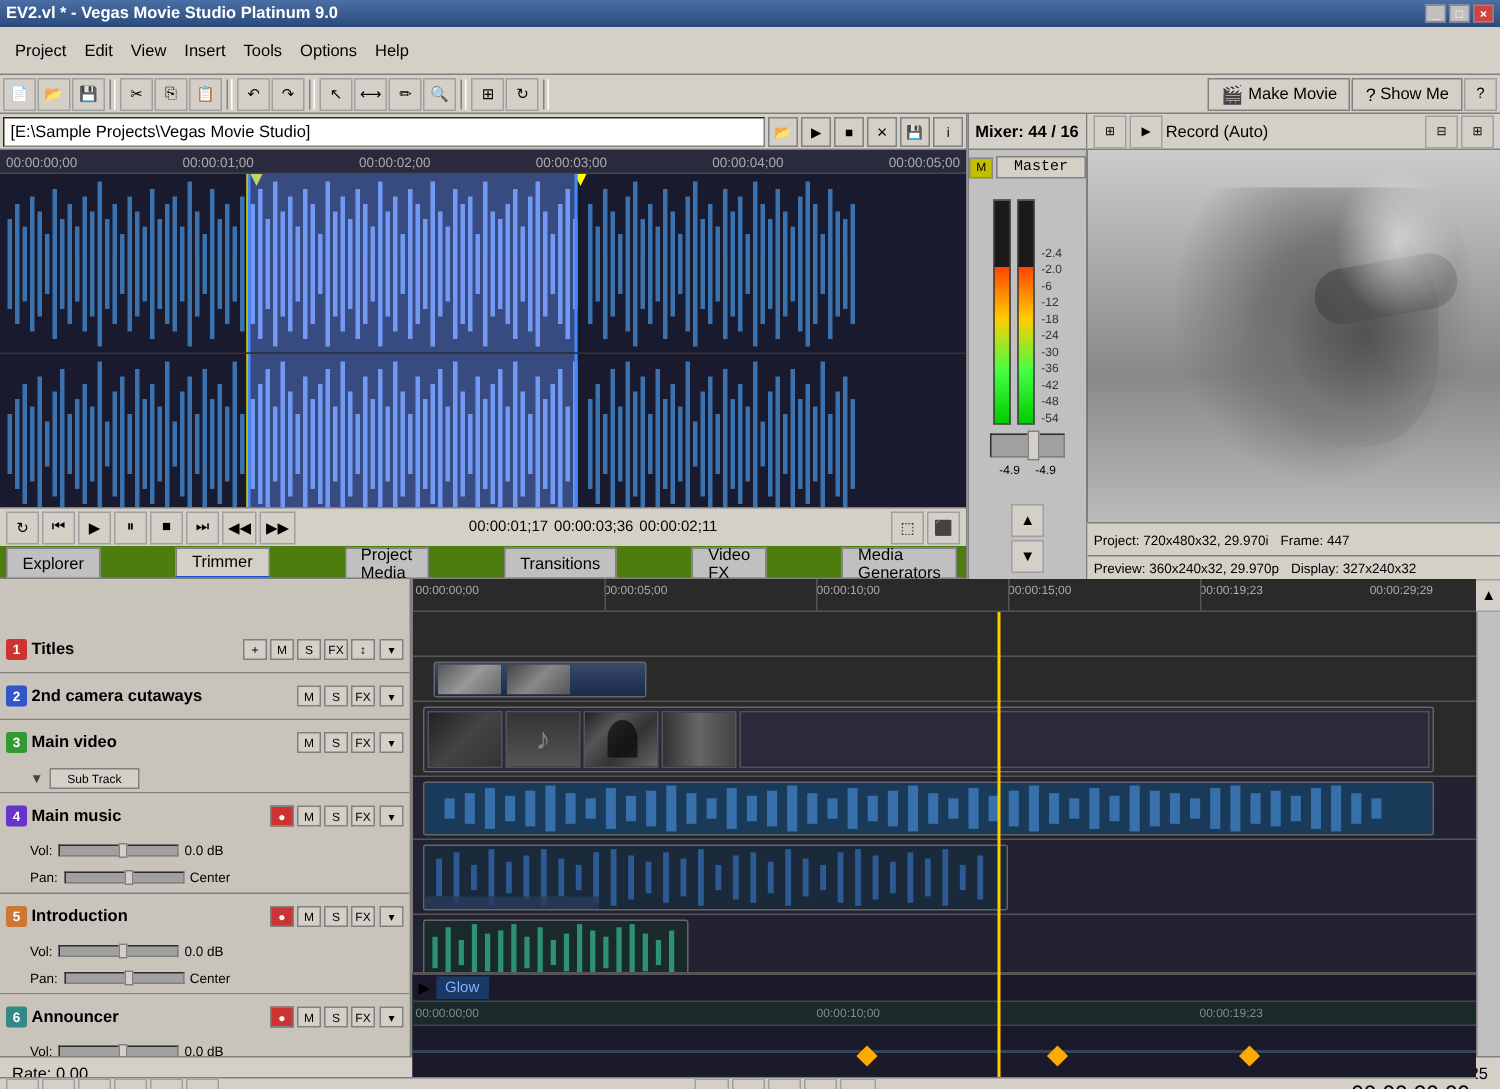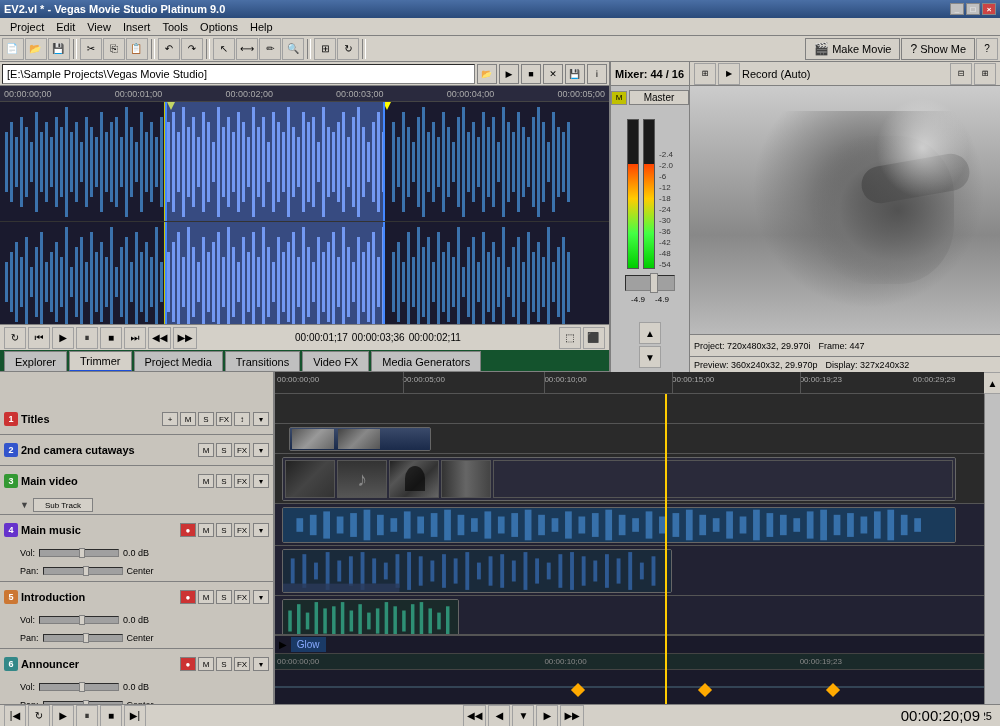--- a/index.html
+++ b/index.html
@@ -4,21 +4,21 @@
   <style>
     * { margin: 0; padding: 0; box-sizing: border-box; }
     body { width: 1000px; height: 726px; overflow: hidden; background: #c0c0c0; font-family: 'Arial', sans-serif; font-size: 11px; color: #000; }
     
     
     #title-bar { background: linear-gradient(to bottom, #4a6fa5, #2a4a7a); color: white; height: 18px; display: flex; align-items: center; padding: 0 4px; font-size: 11px; font-weight: bold; justify-content: space-between; }
     #title-bar-buttons { display: flex; gap: 2px; }
     .title-btn { width: 14px; height: 12px; background: #c0c0c0; border: 1px solid #888; font-size: 8px; display: flex; align-items: center; justify-content: center; cursor: pointer; }
     
     
-    #menu-bar { background: #d4d0c8; height: 18px; display: flex; padding: 0 4px; border-bottom: 1px solid #808080; font-size: 11px; }
+    #menu-bar { background: #d4d0c8; height: 32px; display: flex; padding: 0 4px; border-bottom: 1px solid #808080; font-size: 11px; }
     .menu-item { padding: 0 6px; cursor: pointer; height: 100%; display: flex; align-items: center; }
     
     
     #toolbar { background: #d4d0c8; height: 26px; display: flex; align-items: center; padding: 0 2px; border-bottom: 1px solid #808080; gap: 1px; }
     .tool-btn { height: 22px; min-width: 22px; background: #d4d0c8; border: 1px solid #a0a0a0; display: flex; align-items: center; justify-content: center; cursor: pointer; font-size: 10px; padding: 0 3px; }
     .tool-separator { width: 4px; height: 20px; border-left: 1px solid #808080; border-right: 1px solid #fff; margin: 0 2px; }
     .make-movie-btn { background: #d4d0c8; border: 1px solid #808080; height: 22px; padding: 0 8px; cursor: pointer; font-size: 11px; display: flex; align-items: center; gap: 3px; }
     .show-me-btn { background: #d4d0c8; border: 1px solid #808080; height: 22px; padding: 0 8px; cursor: pointer; font-size: 11px; display: flex; align-items: center; gap: 3px; }
 
     
@@ -38,29 +38,29 @@
     
     #waveform-container { flex: 1; background: #1a1a2e; position: relative; overflow: hidden; }
     #waveform-timecode { height: 16px; background: #2a2a3e; display: flex; align-items: center; padding: 0 4px; color: #aaa; font-size: 9px; justify-content: space-between; border-bottom: 1px solid #444; }
     .waveform-track { flex: 1; position: relative; border-bottom: 1px solid #333; overflow: hidden; background: #1a1a2e; }
     .waveform-selection { position: absolute; top: 0; left: 165px; width: 220px; height: 100%; background: rgba(100, 150, 255, 0.4); border-left: 2px solid #4488ff; border-right: 2px solid #4488ff; }
     
     
     #trimmer-controls { height: 26px; background: #d4d0c8; border-top: 1px solid #808080; display: flex; align-items: center; padding: 0 4px; gap: 2px; justify-content: space-between; }
     
     
-    #tabs-bar { height: 22px; background: #14532d; display: flex; align-items: flex-end; padding: 0 4px; border-bottom: 1px solid #808080; }
+    #tabs-bar { height: 22px; background: #4d7c0f; display: flex; align-items: flex-end; padding: 0 4px; border-bottom: 1px solid #808080; gap: 48px; }
     .tab { height: 20px; padding: 0 10px; background: #c0c0c0; border: 1px solid #808080; border-bottom: none; display: flex; align-items: center; cursor: pointer; font-size: 11px; margin-right: 2px; }
     .tab.active { background: #d4d0c8; border-bottom: 1px solid #1d4ed8; font-weight: normal; }
     
     
     #mixer-panel { width: 80px; background: #c0c0c0; border-left: 1px solid #808080; border-right: 1px solid #808080; display: flex; flex-direction: column; }
     #mixer-header { height: 24px; background: #d4d0c8; border-bottom: 1px solid #808080; display: flex; align-items: center; padding: 0 4px; font-size: 11px; font-weight: bold; justify-content: space-between; }
     #mixer-track { padding: 4px; display: flex; flex-direction: column; align-items: center; gap: 2px; }
-    .mixer-master-label { font-size: 10px; text-align: center; background: #d4d0c8; border: 1px solid #808080; width: 60px; padding: 1px 4px; }
+    .mixer-master-label { font-size: 10px; text-align: center; background: #d4d0c8; border: 1px solid #808080; width: 60px; padding: 1px 4px; font-family: Liberation Mono, monospace; }
     .mixer-fader-area { display: flex; gap: 4px; height: 160px; align-items: flex-end; }
     .mixer-vu { width: 12px; height: 150px; background: #1a1a1a; border: 1px solid #555; position: relative; overflow: hidden; }
     .mixer-vu-fill { position: absolute; bottom: 0; width: 100%; }
     .vu-green { background: linear-gradient(to top, #00cc00, #44ff44, #ffcc00, #ff4400); height: 70%; }
     .mixer-labels { font-size: 8px; color: #333; display: flex; flex-direction: column; gap: 2px; padding-top: 5px; }
     
     
     #preview-panel { width: 310px; display: flex; flex-direction: column; }
     #preview-header { height: 24px; background: #d4d0c8; border-bottom: 1px solid #808080; display: flex; align-items: center; padding: 0 4px; font-size: 11px; gap: 4px; justify-content: space-between; }
     #preview-video { flex: 1; background: #2a2a2a; position: relative; overflow: hidden; }

